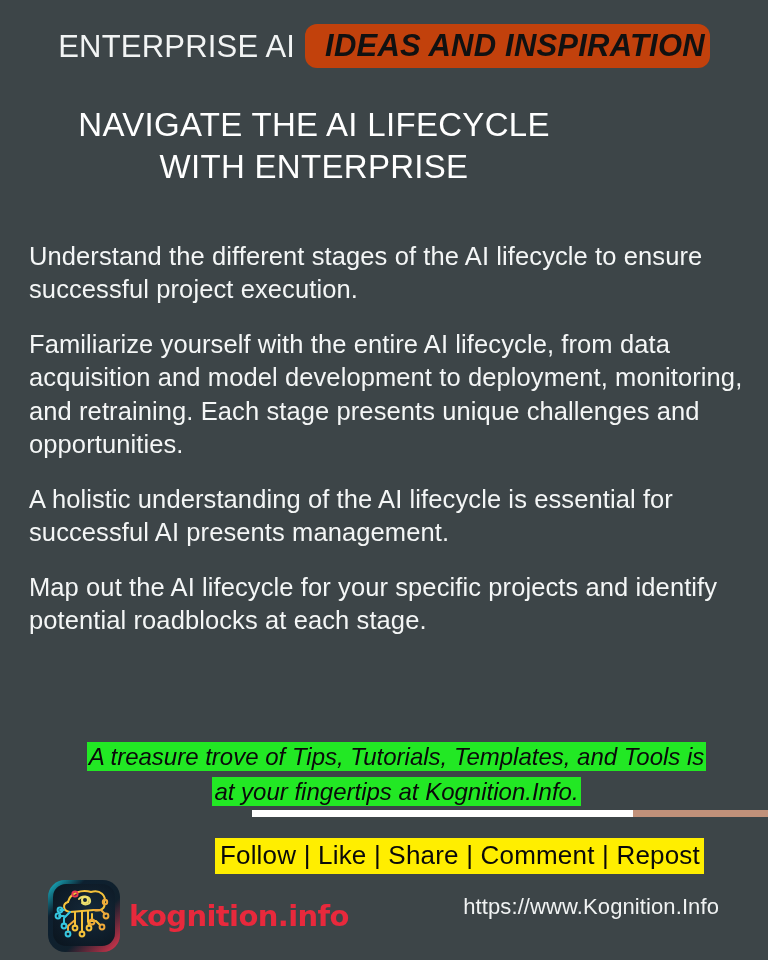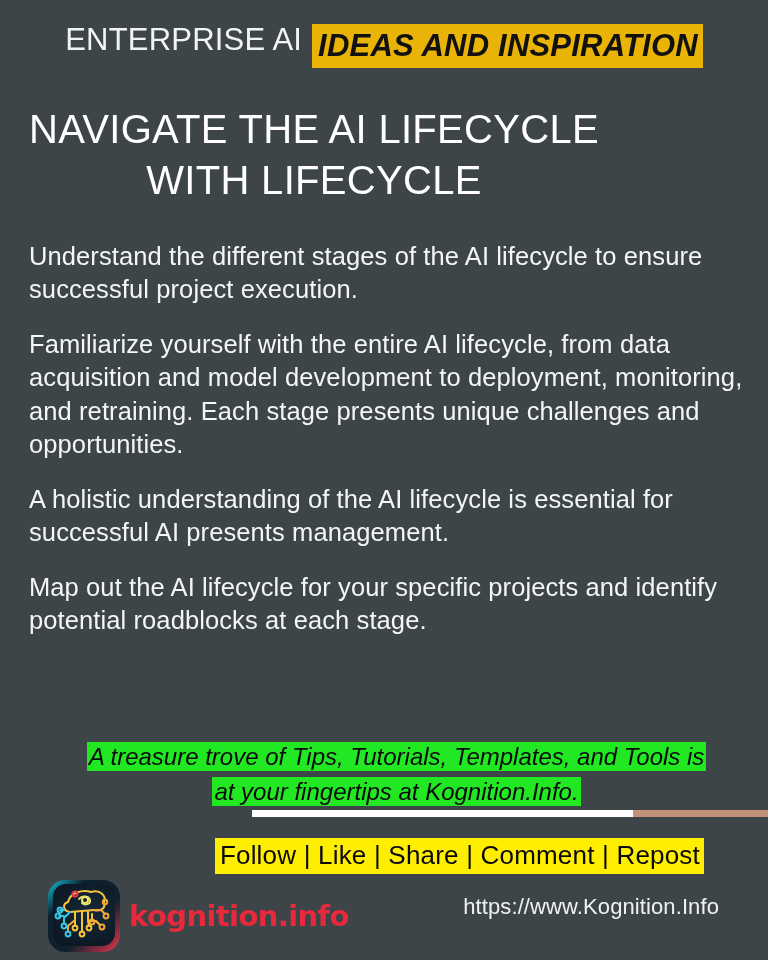--- a/index.html
+++ b/index.html
@@ -23,53 +23,54 @@
   }
 
   
   .kicker-row {
     position: absolute;
     top: 24px;
     left: 0;
     width: 768px;
     height: 44px;
     display: flex;
-    align-items: flex-start;
+    align-items: center;
     justify-content: center;
     white-space: nowrap;
   }
   .kicker-plain {
     color: #f2f4f4;
     font-size: 31px;
     font-weight: 400;
     letter-spacing: 0.2px;
     line-height: 1;
   }
   .kicker-hl {
-    background: #eab308;
+    background: #c2410c;
     color: #111111;
     font-size: 31px;
     font-style: italic;
     font-weight: 700;
     letter-spacing: 0.2px;
     line-height: 1;
-    padding: 6px 5px 7px 6px;
+    padding: 6px 5px 7px 20px;
     margin-left: 10px;
     display: inline-block;
+    border-radius: 12px;
   }
 
   
   .headline {
     position: absolute;
     top: 104px;
     left: 0;
     width: 628px;
     text-align: center;
     color: #ffffff;
-    font-size: 40px;
+    font-size: 33px;
     font-weight: 400;
     line-height: 1.28;
     letter-spacing: 0.3px;
   }
   .headline .hl-line {
     display: block;
   }
 
   
   .body-copy {
@@ -203,21 +204,21 @@
 
 <div class="slide">
 
   <div class="kicker-row">
     <span class="kicker-plain">ENTERPRISE AI</span>
     <span class="kicker-hl">IDEAS AND INSPIRATION</span>
   </div>
 
   <div class="headline">
     <span class="hl-line">NAVIGATE THE AI LIFECYCLE</span>
-    <span class="hl-line">WITH LIFECYCLE</span>
+    <span class="hl-line">WITH ENTERPRISE</span>
   </div>
 
   <div class="body-copy">
     <p class="para">Understand the different stages of the AI lifecycle to ensure successful project execution.</p>
     <p class="para">Familiarize yourself with the entire AI lifecycle, from data acquisition and model development to deployment, monitoring, and retraining. Each stage presents unique challenges and opportunities.</p>
     <p class="para">A holistic understanding of the AI lifecycle is essential for successful AI presents management.</p>
     <p class="para">Map out the AI lifecycle for your specific projects and identify potential roadblocks at each stage.</p>
   </div>
 
   <div class="promo">

